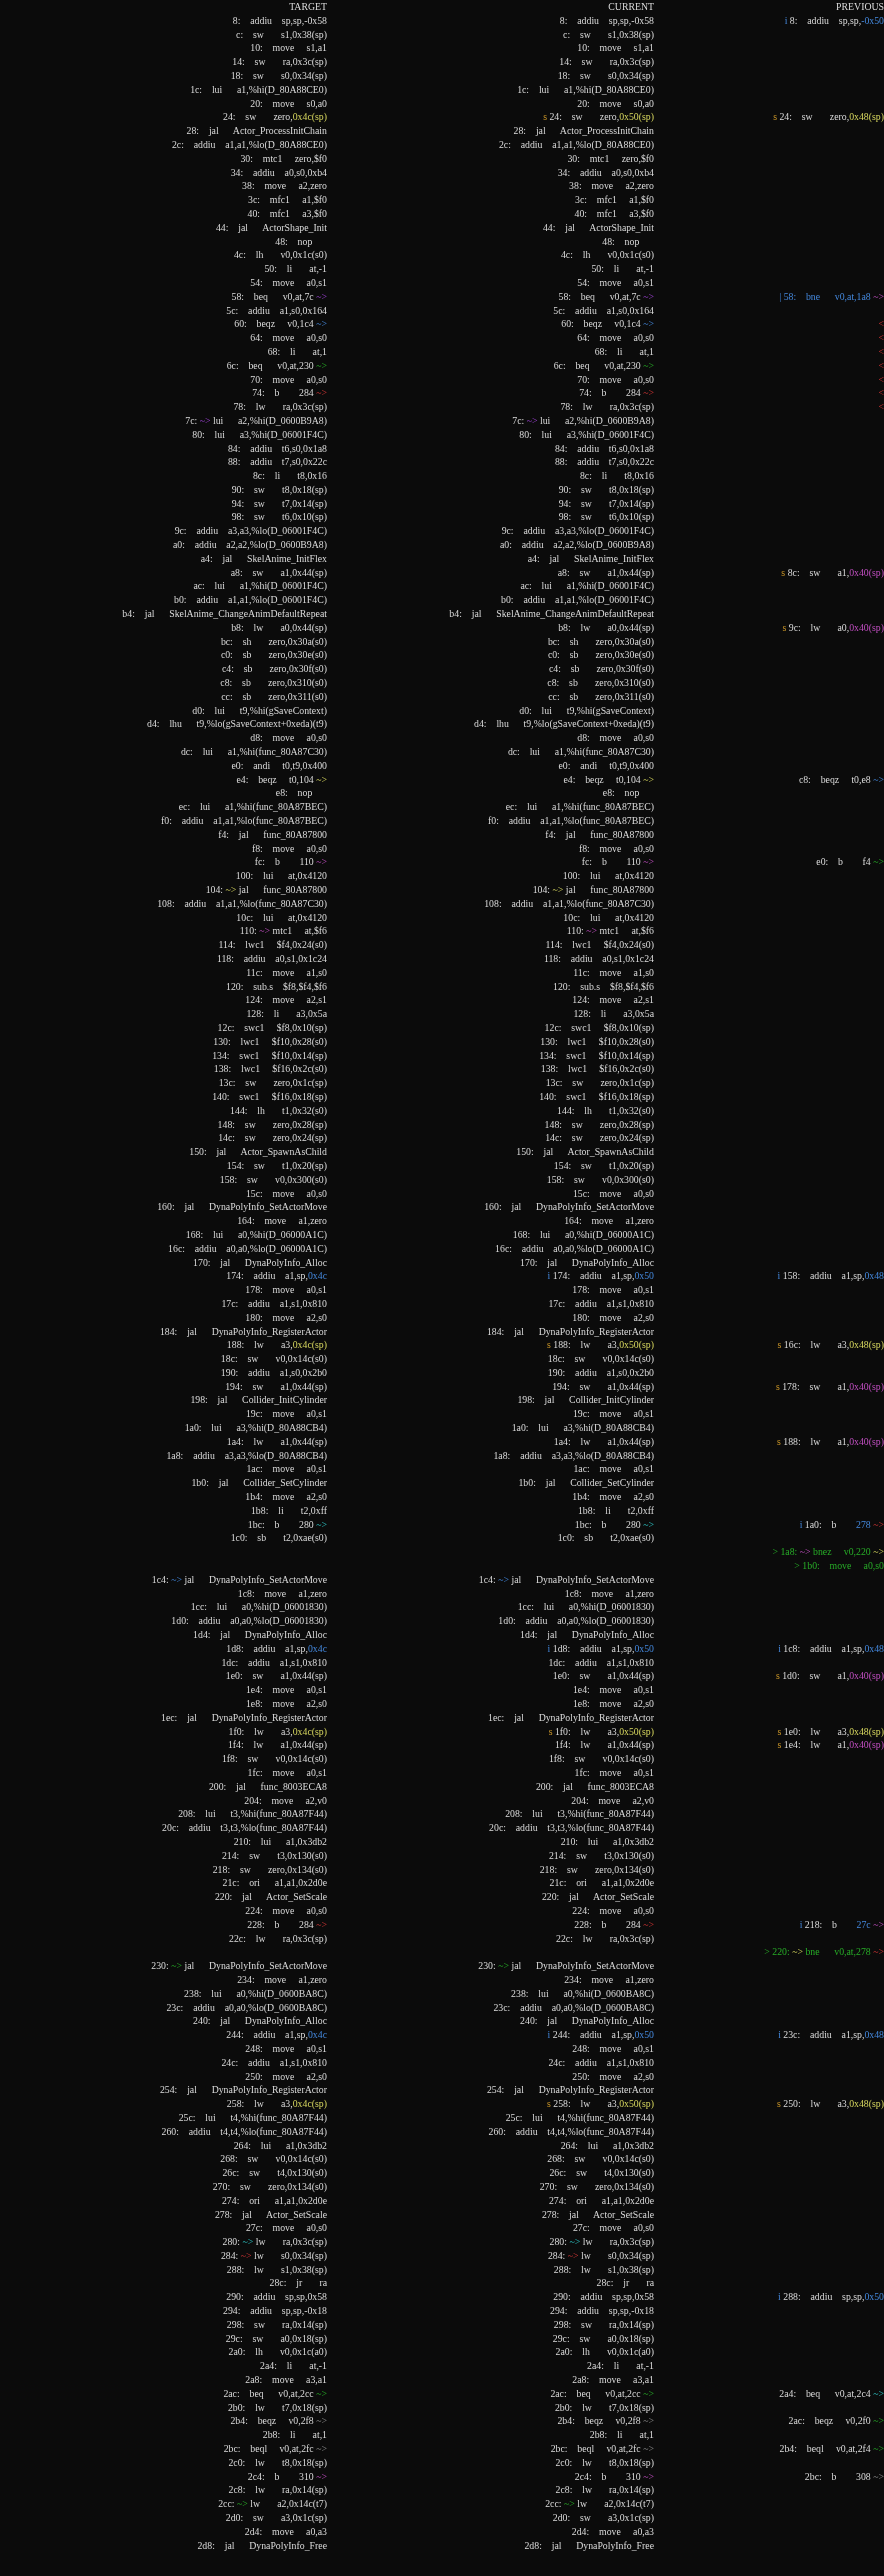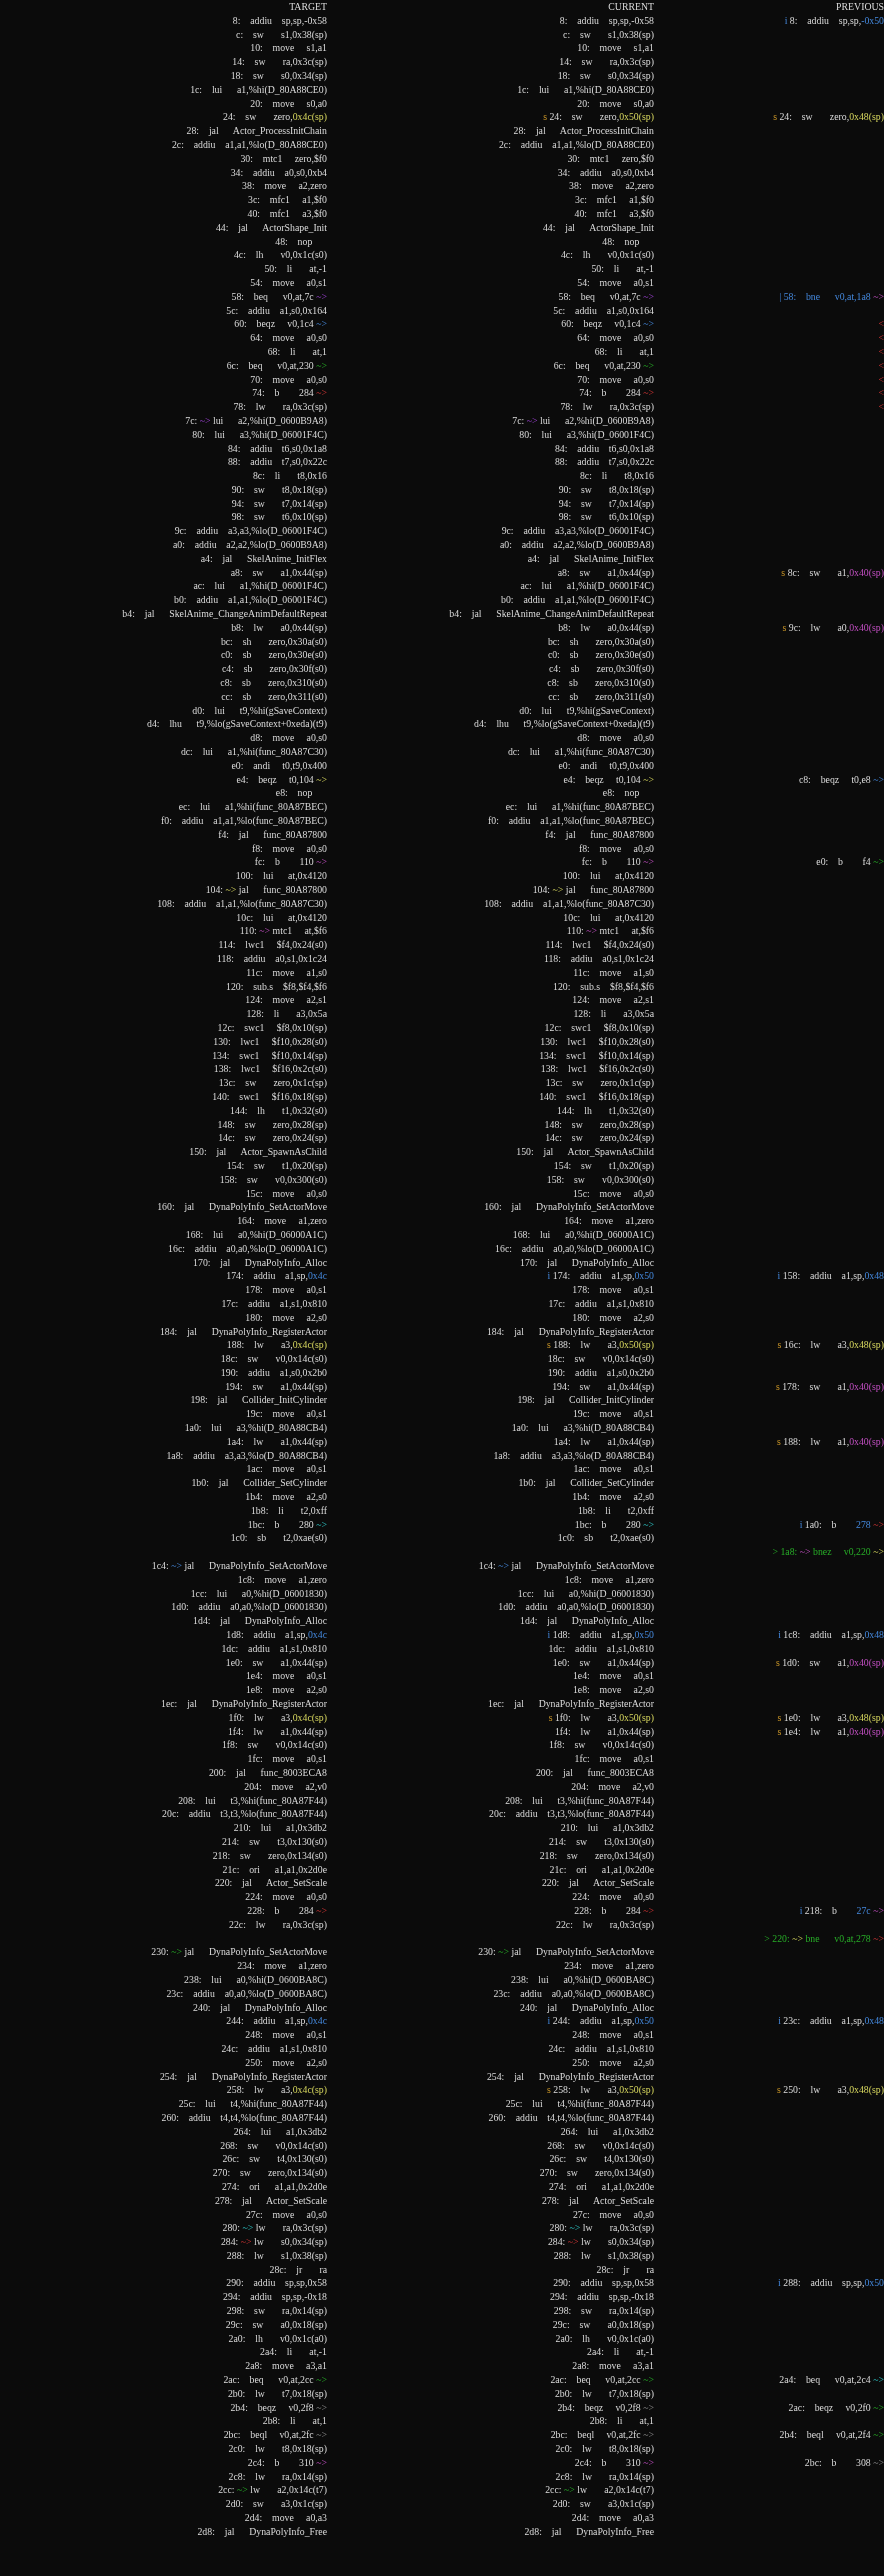--- a/index.html
+++ b/index.html
@@ -132,20 +132,21 @@
       <div class="row"><div class="cell c1"><span>1a0:</span><span>    </span><span>lui      </span><span>a3,%hi(D_80A88CB4)</span></div><div class="cell c2"><span> </span><span> </span><span>1a0:</span><span>    </span><span>lui      </span><span>a3,%hi(D_80A88CB4)</span></div><div class="cell c3"></div></div>
       <div class="row"><div class="cell c1"><span>1a4:</span><span>    </span><span>lw       </span><span>a1,0x44(sp)</span></div><div class="cell c2"><span> </span><span> </span><span>1a4:</span><span>    </span><span>lw       </span><span>a1,0x44(sp)</span></div><div class="cell c3"><span style="color: rgb(208, 154, 40);">s</span><span> </span><span>188:</span><span>    </span><span>lw       </span><span>a1,</span><span style="color: rgb(192, 78, 192);">0x40(sp)</span></div></div>
       <div class="row"><div class="cell c1"><span>1a8:</span><span>    </span><span>addiu    </span><span>a3,a3,%lo(D_80A88CB4)</span></div><div class="cell c2"><span> </span><span> </span><span>1a8:</span><span>    </span><span>addiu    </span><span>a3,a3,%lo(D_80A88CB4)</span></div><div class="cell c3"></div></div>
       <div class="row"><div class="cell c1"><span>1ac:</span><span>    </span><span>move     </span><span>a0,s1</span></div><div class="cell c2"><span> </span><span> </span><span>1ac:</span><span>    </span><span>move     </span><span>a0,s1</span></div><div class="cell c3"></div></div>
       <div class="row"><div class="cell c1"><span>1b0:</span><span>    </span><span>jal      </span><span>Collider_SetCylinder</span></div><div class="cell c2"><span> </span><span> </span><span>1b0:</span><span>    </span><span>jal      </span><span>Collider_SetCylinder</span></div><div class="cell c3"></div></div>
       <div class="row"><div class="cell c1"><span>1b4:</span><span>    </span><span>move     </span><span>a2,s0</span></div><div class="cell c2"><span> </span><span> </span><span>1b4:</span><span>    </span><span>move     </span><span>a2,s0</span></div><div class="cell c3"></div></div>
       <div class="row"><div class="cell c1"><span>1b8:</span><span>    </span><span>li       </span><span>t2,0xff</span></div><div class="cell c2"><span> </span><span> </span><span>1b8:</span><span>    </span><span>li       </span><span>t2,0xff</span></div><div class="cell c3"></div></div>
       <div class="row"><div class="cell c1"><span>1bc:</span><span>    </span><span>b        </span><span>280</span><span> </span><span style="color: rgb(44, 196, 196);">~&gt;</span></div><div class="cell c2"><span> </span><span> </span><span>1bc:</span><span>    </span><span>b        </span><span>280</span><span> </span><span style="color: rgb(44, 196, 196);">~&gt;</span></div><div class="cell c3"><span style="color: rgb(68, 136, 221);">i</span><span> </span><span>1a0:</span><span>    </span><span>b        </span><span style="color: rgb(68, 136, 221);">278</span><span> </span><span style="color: rgb(210, 53, 53);">~&gt;</span></div></div>
       <div class="row"><div class="cell c1"><span>1c0:</span><span>    </span><span>sb       </span><span>t2,0xae(s0)</span></div><div class="cell c2"><span> </span><span> </span><span>1c0:</span><span>    </span><span>sb       </span><span>t2,0xae(s0)</span></div><div class="cell c3"></div></div>
       <div class="row"><div class="cell c1"></div><div class="cell c2"></div><div class="cell c3"><span style="color: rgb(39, 173, 39);">&gt;</span><span> </span><span style="color: rgb(39, 173, 39);">1a8:</span><span> </span><span style="color: rgb(192, 78, 192);">~&gt;</span><span> </span><span style="color: rgb(39, 173, 39);">bnez     </span><span style="color: rgb(39, 173, 39);">v0,220</span><span> </span><span style="color: rgb(214, 214, 94);">~&gt;</span></div></div>
+      <div class="row"><div class="cell c1"></div><div class="cell c2"></div><div class="cell c3"><span style="color: rgb(39, 173, 39);">&gt;</span><span> </span><span style="color: rgb(39, 173, 39);">1b0:</span><span>    </span><span style="color: rgb(39, 173, 39);">move     </span><span style="color: rgb(39, 173, 39);">a0,s0</span></div></div>
       <div class="row"><div class="cell c1"><span>1c4:</span><span> </span><span style="color: rgb(68, 136, 221);">~&gt;</span><span> </span><span>jal      </span><span>DynaPolyInfo_SetActorMove</span></div><div class="cell c2"><span> </span><span> </span><span>1c4:</span><span> </span><span style="color: rgb(68, 136, 221);">~&gt;</span><span> </span><span>jal      </span><span>DynaPolyInfo_SetActorMove</span></div><div class="cell c3"></div></div>
       <div class="row"><div class="cell c1"><span>1c8:</span><span>    </span><span>move     </span><span>a1,zero</span></div><div class="cell c2"><span> </span><span> </span><span>1c8:</span><span>    </span><span>move     </span><span>a1,zero</span></div><div class="cell c3"></div></div>
       <div class="row"><div class="cell c1"><span>1cc:</span><span>    </span><span>lui      </span><span>a0,%hi(D_06001830)</span></div><div class="cell c2"><span> </span><span> </span><span>1cc:</span><span>    </span><span>lui      </span><span>a0,%hi(D_06001830)</span></div><div class="cell c3"></div></div>
       <div class="row"><div class="cell c1"><span>1d0:</span><span>    </span><span>addiu    </span><span>a0,a0,%lo(D_06001830)</span></div><div class="cell c2"><span> </span><span> </span><span>1d0:</span><span>    </span><span>addiu    </span><span>a0,a0,%lo(D_06001830)</span></div><div class="cell c3"></div></div>
       <div class="row"><div class="cell c1"><span>1d4:</span><span>    </span><span>jal      </span><span>DynaPolyInfo_Alloc</span></div><div class="cell c2"><span> </span><span> </span><span>1d4:</span><span>    </span><span>jal      </span><span>DynaPolyInfo_Alloc</span></div><div class="cell c3"></div></div>
       <div class="row"><div class="cell c1"><span>1d8:</span><span>    </span><span>addiu    </span><span>a1,sp,</span><span style="color: rgb(68, 136, 221);">0x4c</span></div><div class="cell c2"><span style="color: rgb(68, 136, 221);">i</span><span> </span><span>1d8:</span><span>    </span><span>addiu    </span><span>a1,sp,</span><span style="color: rgb(68, 136, 221);">0x50</span></div><div class="cell c3"><span style="color: rgb(68, 136, 221);">i</span><span> </span><span>1c8:</span><span>    </span><span>addiu    </span><span>a1,sp,</span><span style="color: rgb(68, 136, 221);">0x48</span></div></div>
       <div class="row"><div class="cell c1"><span>1dc:</span><span>    </span><span>addiu    </span><span>a1,s1,0x810</span></div><div class="cell c2"><span> </span><span> </span><span>1dc:</span><span>    </span><span>addiu    </span><span>a1,s1,0x810</span></div><div class="cell c3"></div></div>
       <div class="row"><div class="cell c1"><span>1e0:</span><span>    </span><span>sw       </span><span>a1,0x44(sp)</span></div><div class="cell c2"><span> </span><span> </span><span>1e0:</span><span>    </span><span>sw       </span><span>a1,0x44(sp)</span></div><div class="cell c3"><span style="color: rgb(208, 154, 40);">s</span><span> </span><span>1d0:</span><span>    </span><span>sw       </span><span>a1,</span><span style="color: rgb(192, 78, 192);">0x40(sp)</span></div></div>
       <div class="row"><div class="cell c1"><span>1e4:</span><span>    </span><span>move     </span><span>a0,s1</span></div><div class="cell c2"><span> </span><span> </span><span>1e4:</span><span>    </span><span>move     </span><span>a0,s1</span></div><div class="cell c3"></div></div>
       <div class="row"><div class="cell c1"><span>1e8:</span><span>    </span><span>move     </span><span>a2,s0</span></div><div class="cell c2"><span> </span><span> </span><span>1e8:</span><span>    </span><span>move     </span><span>a2,s0</span></div><div class="cell c3"></div></div>

